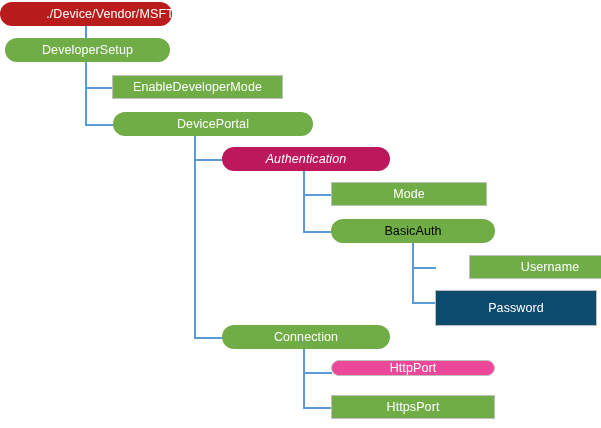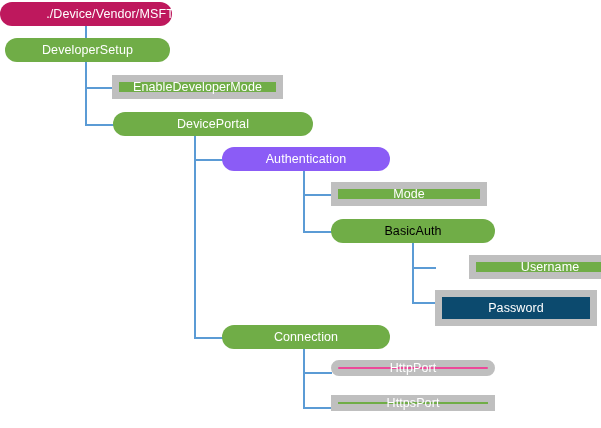--- a/index.html
+++ b/index.html
@@ -29,21 +29,21 @@
     white-space: nowrap;
     user-select: none;
   }
   
   .node.pill {
     border-radius: 999px;
   }
   
   .node.rect {
     border-radius: 0;
-    border: 7px solid #a16207;
+    border: 1px solid #a16207;
   }
   .conn {
     position: absolute;
     background: #5b9bd5;
   }
   .conn.v { width: 1.6px; }
   .conn.h { height: 1.6px; }
 </style>
 </head>
 <body>
@@ -61,26 +61,26 @@
       <div class="conn h" style="background: rgb(91, 155, 213); left: 303px; top: 194px; width: 29px;"></div>
       <div class="conn h" style="background: rgb(91, 155, 213); left: 303px; top: 231px; width: 29px;"></div>
       <div class="conn v" style="background: rgb(91, 155, 213); left: 412px; top: 243px; height: 60px;"></div>
       <div class="conn h" style="background: rgb(91, 155, 213); left: 412px; top: 267px; width: 24px;"></div>
       <div class="conn h" style="background: rgb(91, 155, 213); left: 412px; top: 302px; width: 24px;"></div>
       <div class="conn v" style="background: rgb(91, 155, 213); left: 303px; top: 349px; height: 59px;"></div>
       <div class="conn h" style="background: rgb(91, 155, 213); left: 303px; top: 372px; width: 29px;"></div>
       <div class="conn h" style="background: rgb(91, 155, 213); left: 303px; top: 407px; width: 29px;"></div>
     </div>
   <div id="node-layer">
-      <div class="node pill" style="left: 0px; top: 2px; width: 172px; height: 24px; background: #be185d; color: rgb(255, 255, 255); padding-left: 48px;">./Device/Vendor/MSFT</div>
+      <div class="node pill" style="left: 0px; top: 2px; width: 172px; height: 24px; background: #b91c1c; color: rgb(255, 255, 255); padding-left: 48px;">./Device/Vendor/MSFT</div>
       <div class="node pill" style="left: 5px; top: 38px; width: 165px; height: 24px; background: rgb(112, 173, 71); color: rgb(255, 255, 255);">DeveloperSetup</div>
       <div class="node rect" style="left: 112px; top: 75px; width: 171px; height: 24px; background: rgb(112, 173, 71); color: rgb(255, 255, 255); border-color: rgb(191, 191, 191);">EnableDeveloperMode</div>
       <div class="node pill" style="left: 113px; top: 112px; width: 200px; height: 24px; background: rgb(112, 173, 71); color: rgb(255, 255, 255);">DevicePortal</div>
-      <div class="node pill" style="left: 222px; top: 147px; width: 168px; height: 24px; background: #8b5cf6; color: rgb(255, 255, 255);">Authentication</div>
+      <div class="node pill" style="left: 222px; top: 147px; width: 168px; height: 24px; background: #be185d; color: rgb(255, 255, 255); font-style: italic;">Authentication</div>
       <div class="node rect" style="left: 331px; top: 182px; width: 156px; height: 24px; background: rgb(112, 173, 71); color: rgb(255, 255, 255); border-color: rgb(191, 191, 191);">Mode</div>
       <div class="node pill" style="left: 331px; top: 219px; width: 164px; height: 24px; background: rgb(112, 173, 71); color: #000000;">BasicAuth</div>
       <div class="node rect" style="left: 435px; top: 255px; width: 162px; height: 24px; background: rgb(112, 173, 71); color: rgb(255, 255, 255); border-color: rgb(191, 191, 191); margin-left: 34px;">Username</div>
       <div class="node rect" style="left: 435px; top: 290px; width: 162px; height: 36px; background: #0c4a6e; color: rgb(255, 255, 255); border-color: rgb(191, 191, 191);">Password</div>
       <div class="node pill" style="left: 222px; top: 325px; width: 168px; height: 24px; background: rgb(112, 173, 71); color: rgb(255, 255, 255);">Connection</div>
       <div class="node rect" style="left: 331px; top: 360px; width: 164px; height: 16px; background: #ec4899; color: rgb(255, 255, 255); border-color: rgb(191, 191, 191); border-radius: 8px;">HttpPort</div>
-      <div class="node rect" style="left: 331px; top: 395px; width: 164px; height: 16px; background: rgb(112, 173, 71); color: rgb(255, 255, 255); border-color: rgb(191, 191, 191);">HttpsPort</div>
+      <div class="node rect" style="left: 331px; top: 395px; width: 164px; height: 24px; background: rgb(112, 173, 71); color: rgb(255, 255, 255); border-color: rgb(191, 191, 191);">HttpsPort</div>
     </div>
 </div>
 
 </body></html>

